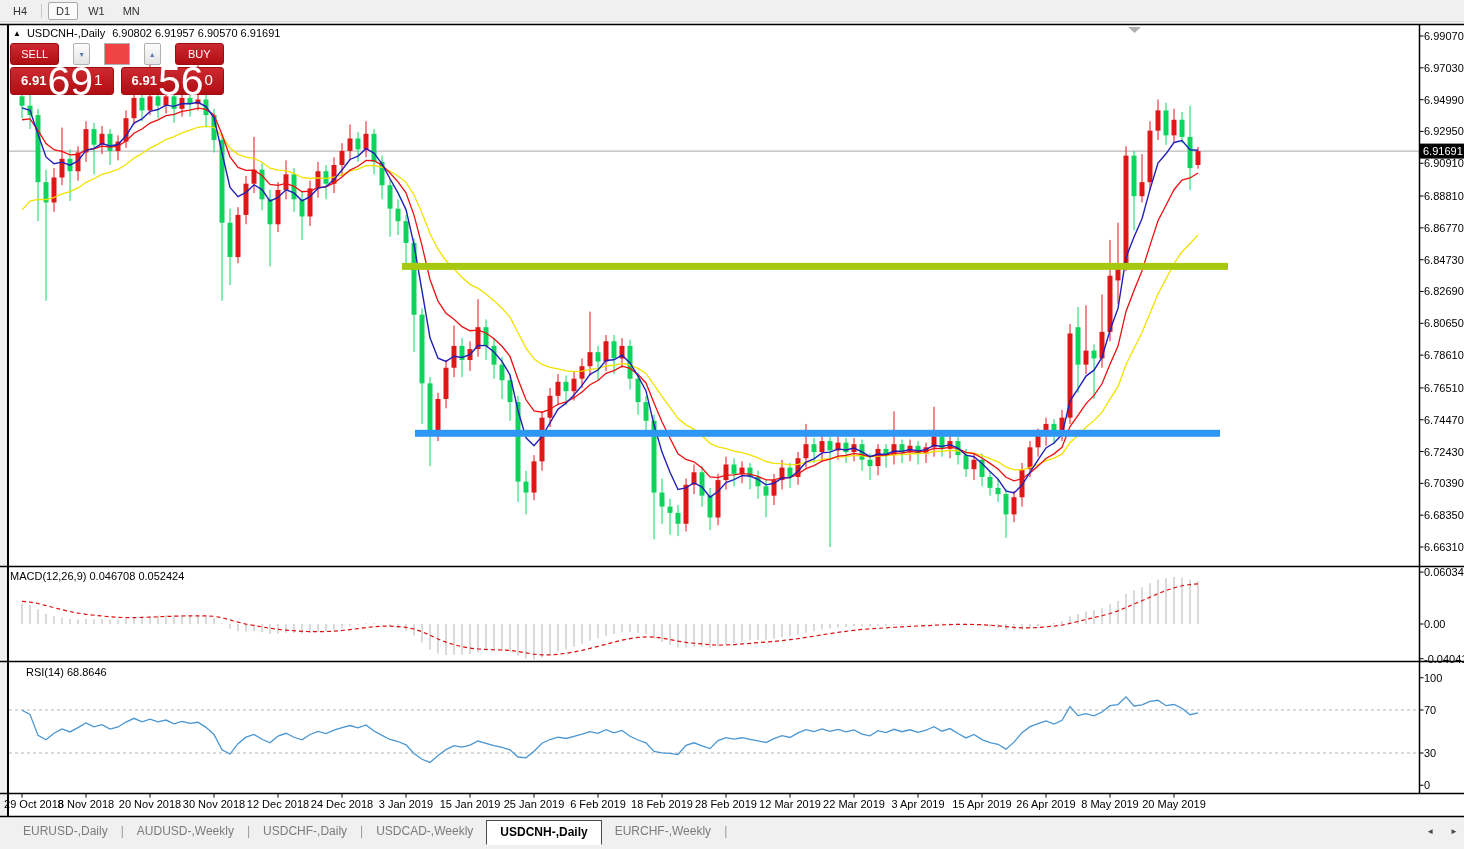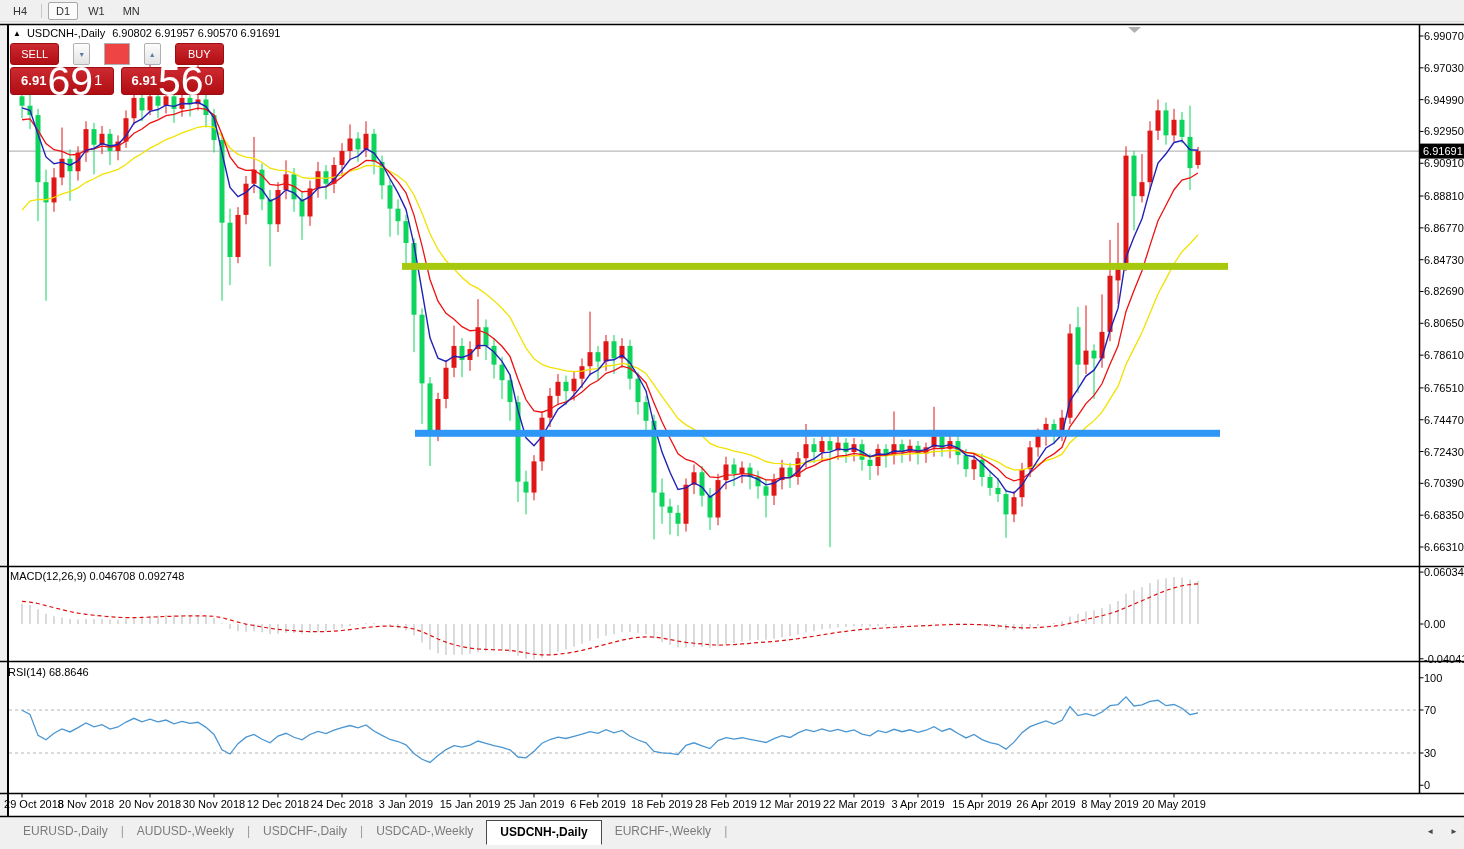--- a/index.html
+++ b/index.html
@@ -639,22 +639,22 @@
         <span class="pb-sup">1</span>
       </div>
       <div class="pricebox">
         <span class="pb-small">6.91</span>
         <span class="pb-big">56</span>
         <span class="pb-sup">0</span>
       </div>
     </div>
   </div>
 
-  <div class="pane-label" style="left:10px;top:570px;">MACD(12,26,9) 0.046708 0.092748</div>
-  <div class="pane-label" style="left:8px;top:666px;">RSI(14) 68.8646</div>
+  <div class="pane-label" style="left:10px;top:570px;">MACD(12,26,9) 0.046708 0.052424</div>
+  <div class="pane-label" style="left:26px;top:666px;">RSI(14) 68.8646</div>
 
   <div class="tabbar">
     <div id="tabs" style="display:flex;align-items:flex-start;">
         <div class="tab">EURUSD-,Daily</div>
         <div class="tab-sep">|</div>
         <div class="tab">AUDUSD-,Weekly</div>
         <div class="tab-sep">|</div>
         <div class="tab">USDCHF-,Daily</div>
         <div class="tab-sep">|</div>
         <div class="tab">USDCAD-,Weekly</div>

